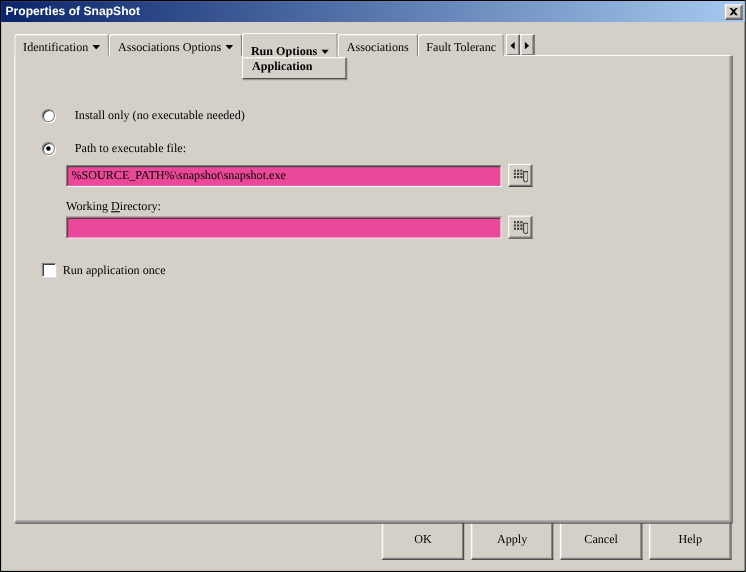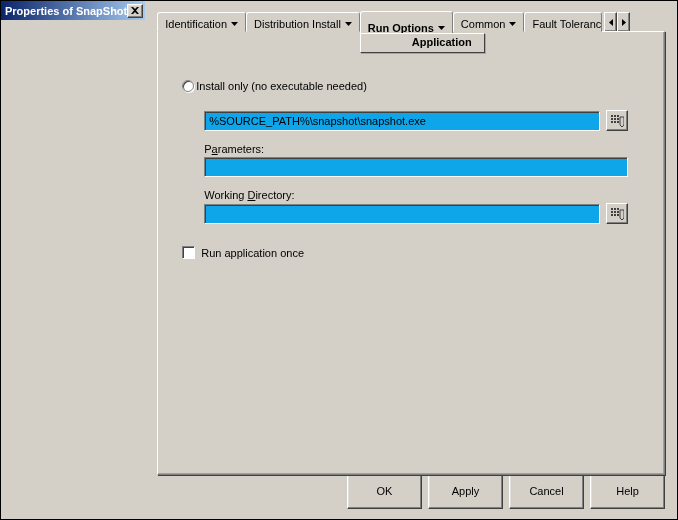--- a/index.html
+++ b/index.html
@@ -11,21 +11,21 @@
     width: 678px;
     height: 520px;
     overflow: hidden;
   }
   .window {
     width: 678px;
     height: 520px;
     background: #d4d0c8;
     border: 1px solid #000;
     display: flex;
-    flex-direction: row;
+    flex-direction: column;
   }
   .titlebar {
     height: 19px;
     background: linear-gradient(to right, #0a246a, #a6caf0);
     display: flex;
     align-items: center;
     padding: 0 2px 0 4px;
     color: #fff;
     font-weight: bold;
   }
@@ -46,20 +46,21 @@
     justify-content: center;
     line-height: 1;
     cursor: default;
   }
   .dialog-body {
     flex: 1;
     display: flex;
     flex-direction: column;
     padding: 10px 12px 8px 12px;
     position: relative;
+    font-family: Liberation Serif, serif;
   }
   .tab-strip {
     display: flex;
     align-items: flex-start;
     height: 36px;
     position: relative;
   }
   .tabs-row {
     display: flex;
     position: relative;
@@ -133,21 +134,21 @@
     border: 1px solid;
     border-color: #fff #808080 #808080 #fff;
     box-shadow: 1px 1px 0 #404040, inset -1px -1px 0 #a0a0a0;
     padding: 48px 24px 20px 24px;
     z-index: 1;
   }
   
   .radio-row {
     display: flex;
     align-items: center;
-    gap: 2px;
+    gap: 18px;
     margin-bottom: 18px;
     cursor: default;
   }
   .radio {
     width: 12px;
     height: 12px;
     border-radius: 50%;
     background: #fff;
     border: 1px solid #808080;
     box-shadow: inset 1px 1px 0 #404040, 1px 1px 0 #fff;
@@ -174,21 +175,21 @@
   }
   .field-label .ul { text-decoration: underline; }
   .input-row {
     display: flex;
     align-items: center;
     gap: 6px;
   }
   .text-input {
     height: 20px;
     width: 396px;
-    background: #0ea5e9;
+    background: #ec4899;
     border: 1px solid;
     border-color: #808080 #fff #fff #808080;
     box-shadow: inset 1px 1px 0 #404040;
     padding: 2px 4px;
     font: inherit;
     color: #000;
   }
   .browse-btn {
     width: 22px;
     height: 21px;
@@ -252,39 +253,36 @@
   <div class="dialog-body">
     <div class="tab-strip">
       <div class="tabs-row">
         <div class="tab">
           <span>Identification</span>
           <svg class="dd" viewBox="0 0 7 4">
               <path d="M0 0 H7 L3.5 4 Z" fill="#000"></path>
             </svg>
         </div>
         <div class="tab">
-          <span>Distribution Install</span>
+          <span>Associations Options</span>
           <svg class="dd" viewBox="0 0 7 4">
               <path d="M0 0 H7 L3.5 4 Z" fill="#000"></path>
             </svg>
         </div>
         <div class="tab selected" style="position:relative">
           <span>Run Options</span>
           <svg class="dd" viewBox="0 0 7 4">
               <path d="M0 0 H7 L3.5 4 Z" fill="#000"></path>
             </svg>
-          <div class="tab-dropdown-menu" style="left:-1px;padding-left:43px;">
+          <div class="tab-dropdown-menu" style="left:-1px;">
             <div class="menu-item">Application</div>
           </div>
         </div>
         <div class="tab">
-          <span>Common</span>
-          <svg class="dd" viewBox="0 0 7 4">
-              <path d="M0 0 H7 L3.5 4 Z" fill="#000"></path>
-            </svg>
+          <span>Associations</span>
         </div>
         <div class="tab" style="overflow:hidden; max-width:78px">
           <span>Fault Toleranc</span>
         </div>
       </div>
       <div class="tab-scroll">
         <div class="tab-scroll-btn">
           <svg width="4" height="7" viewBox="0 0 4 7">
               <path d="M4 0 V7 L0 3.5 Z" fill="#000"></path>
             </svg>
@@ -297,20 +295,24 @@
       </div>
     </div>
 
     <div class="tab-panel">
 
       <div class="radio-row">
         <span class="radio"></span>
         <span>Install only (no executable needed)</span>
       </div>
 
+      <div class="radio-row" style="margin-bottom:8px">
+        <span class="radio checked"></span>
+        <span>Path to executable file:</span>
+      </div>
 
       <div class="field-group">
         <div class="input-row">
           <input class="text-input" type="text" value="%SOURCE_PATH%\snapshot\snapshot.exe" style="">
           <div class="browse-btn">
             <svg width="13" height="12" viewBox="0 0 13 12">
               <rect x="0" y="0" width="2" height="2" fill="#404040"></rect>
                 <rect x="3" y="0" width="2" height="2" fill="#404040"></rect>
                 <rect x="6" y="0" width="2" height="2" fill="#404040"></rect>
               <rect x="0" y="3" width="2" height="2" fill="#404040"></rect>
@@ -318,26 +320,20 @@
                 <rect x="6" y="3" width="2" height="2" fill="#404040"></rect>
               <rect x="0" y="6" width="2" height="2" fill="#404040"></rect>
                 <rect x="3" y="6" width="2" height="2" fill="#404040"></rect>
                 <rect x="6" y="6" width="2" height="2" fill="#404040"></rect>
               <path d="M9 2 H13 V10 L11 12 L9 10 Z" fill="none" stroke="#404040" stroke-width="1"></path>
             </svg>
           </div>
         </div>
       </div>
 
-      <div class="field-group">
-        <span class="field-label"><span>P</span><span class="ul">a</span><span>rameters:</span></span>
-        <div class="input-row">
-          <input class="text-input" style="width: 424px;" type="text" value="">
-        </div>
-      </div>
 
       <div class="field-group">
         <span class="field-label"><span>Working </span><span class="ul">D</span><span>irectory:</span></span>
         <div class="input-row">
           <input class="text-input" type="text" value="" style="">
           <div class="browse-btn">
             <svg width="13" height="12" viewBox="0 0 13 12">
               <rect x="0" y="0" width="2" height="2" fill="#404040"></rect>
                 <rect x="3" y="0" width="2" height="2" fill="#404040"></rect>
                 <rect x="6" y="0" width="2" height="2" fill="#404040"></rect>

